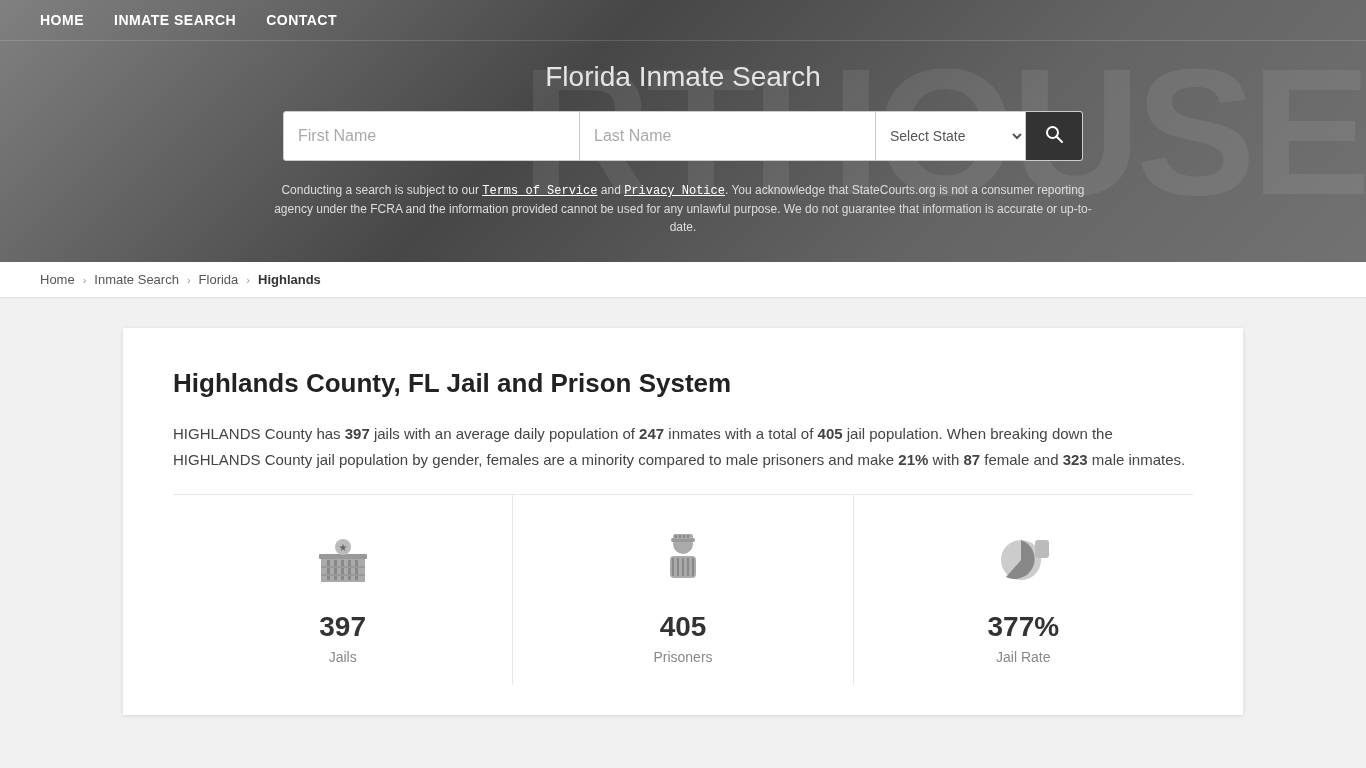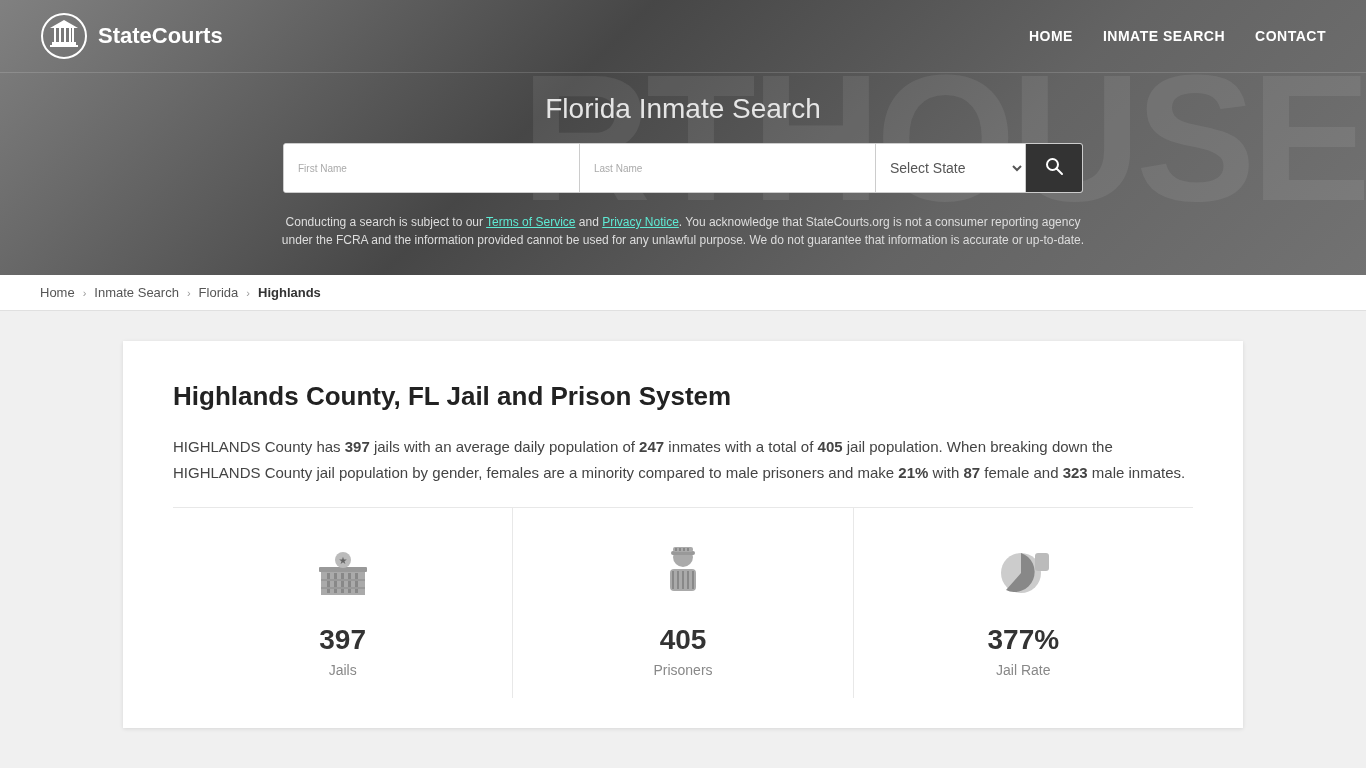--- a/index.html
+++ b/index.html
@@ -99,21 +99,21 @@
       border: 1px solid #ccc;
       border-radius: 3px;
       overflow: hidden;
       width: 800px;
       max-width: 100%;
     }
     .search-input {
       flex: 1;
       border: none;
       padding: 12px 14px;
-      font-size: 10px;
+      font-size: 16px;
       outline: none;
       color: #999;
       border-right: 1px solid #ccc;
     }
     .search-input::placeholder { color: #aaa; }
     .search-select {
       border: none;
       padding: 12px 10px;
       font-size: 14px;
       color: #555;
@@ -139,22 +139,23 @@
     .disclaimer {
       color: #ddd;
       font-size: 12px;
       max-width: 860px;
       margin: 0 auto;
       padding: 6px 20px 16px;
       text-align: center;
       line-height: 1.5;
     }
     .disclaimer a {
-      color: #5eead4;
+      color: #ffffff;
       text-decoration: underline;
+      font-family: Liberation Mono, monospace;
     }
 
     
     .breadcrumb {
       background: #fff;
       border-bottom: 1px solid #e0e0e0;
       padding: 10px 40px;
       display: flex;
       align-items: center;
       gap: 8px;
@@ -246,35 +247,20 @@
   </style>
 </head>
 <body>
 
 <header class="header">
   <div class="header-bg"></div>
   <div class="header-bg-text">RTHOUSE</div>
   <div class="header-content">
 
     <nav class="navbar">
-      <a class="logo" href="#">
-
-        <svg class="logo-icon" viewBox="0 0 48 48" fill="none" xmlns="http://www.w3.org/2000/svg">
-          <circle cx="24" cy="24" r="22" stroke="white" stroke-width="2" fill="none"></circle>
-          <rect x="12" y="30" width="24" height="3" fill="white"></rect>
-          <rect x="10" y="33" width="28" height="2" fill="white"></rect>
-          <rect x="14" y="16" width="2" height="14" fill="white"></rect>
-          <rect x="19" y="16" width="2" height="14" fill="white"></rect>
-          <rect x="24" y="16" width="2" height="14" fill="white"></rect>
-          <rect x="29" y="16" width="2" height="14" fill="white"></rect>
-          <rect x="32" y="16" width="2" height="14" fill="white"></rect>
-          <polygon points="24,8 10,16 38,16" fill="white"></polygon>
-        </svg>
-        <span class="logo-text">StateCourts</span>
-      </a>
       <div class="nav-links">
         <a class="nav-link" href="#">HOME</a>
         <a class="nav-link" href="#">INMATE SEARCH</a>
         <a class="nav-link" href="#">CONTACT</a>
       </div>
     </nav>
 
     <div class="hero">
       <h1 class="hero-title">Florida Inmate Search</h1>
 

